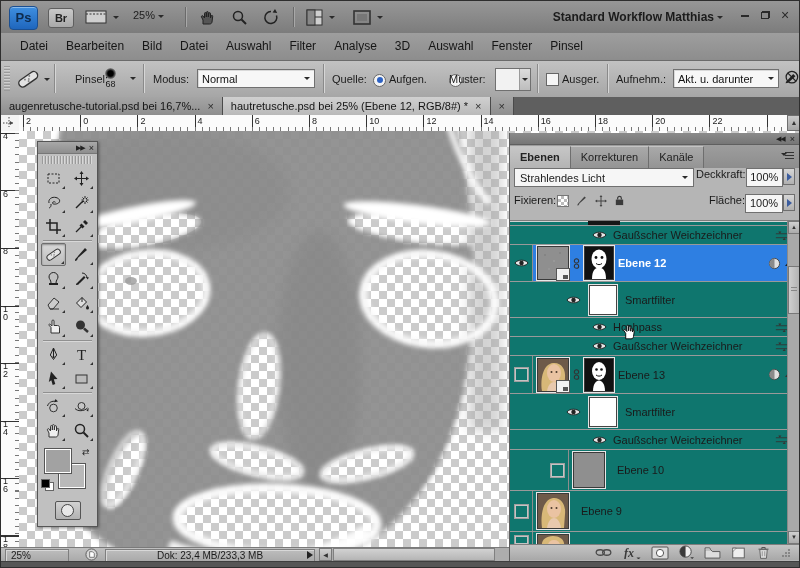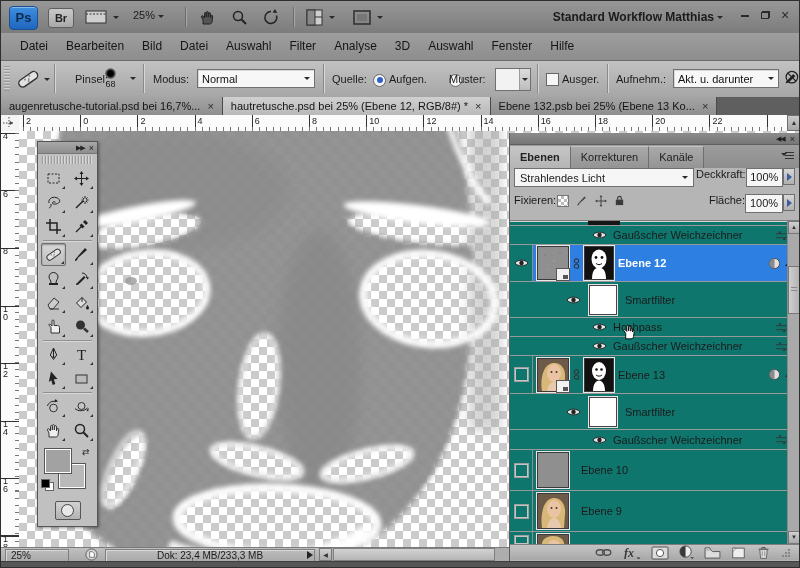--- a/index.html
+++ b/index.html
@@ -224,21 +224,21 @@
       <span class="menu-item">Datei</span>
       <span class="menu-item">Bearbeiten</span>
       <span class="menu-item">Bild</span>
       <span class="menu-item">Datei</span>
       <span class="menu-item">Auswahl</span>
       <span class="menu-item">Filter</span>
       <span class="menu-item">Analyse</span>
       <span class="menu-item">3D</span>
       <span class="menu-item">Auswahl</span>
       <span class="menu-item">Fenster</span>
-      <span class="menu-item">Hilfe</span>
+      <span class="menu-item">Pinsel</span>
     </div>
 
   <div id="optionsbar" class="abs">
     <div class="ob-grip abs"></div>
     <div class="abs" style="left:14px;top:6px;display:flex;align-items:center;">
       <svg width="26" height="24" viewBox="0 0 17 17">
           <g transform="rotate(-35 8.5 8.5)">
             <rect x="1" y="6" width="15" height="5.5" rx="2.7" fill="#e2e2e2" stroke="#333"></rect>
             <circle cx="6.5" cy="7.6" r=".7" fill="#888"></circle>
             <circle cx="9" cy="8.8" r=".7" fill="#888"></circle>
@@ -294,21 +294,20 @@
   <div id="tabbar" class="abs">
       <div class="doctab">
         <span>augenretusche-tutorial.psd bei 16,7%...</span>
         <span class="tab-close">×</span>
       </div>
       <div class="doctab active">
         <span>hautretusche.psd bei 25% (Ebene 12, RGB/8#) *</span>
         <span class="tab-close">×</span>
       </div>
       <div class="doctab">
-        <span>Ebene 132.psb bei 25% (Ebene 13 Ko...</span>
         <span class="tab-close">×</span>
       </div>
     </div>
 
   <div id="ruler-corner" class="abs">
     <svg width="18" height="16" viewBox="0 0 18 16">
         <path d="M2 8h10M8 2v10" stroke="#444" stroke-dasharray="1.5 1.5"></path>
         <path d="M12 8l-3-2v4z" fill="#444"></path>
       </svg>
   </div>
@@ -776,21 +775,21 @@
           </span>
         <span class="ftext">Gaußscher Weichzeichner</span>
         <span class="fblend">
             <svg width="14" height="11" viewBox="0 0 16 12">
               <path d="M1 4h14M1 8.5h14" stroke="#333"></path>
               <path d="M5.5 4L3.7 1.5h3.6zM10.5 8.5l-1.8 2.5h3.6z" fill="#333"></path>
             </svg>
           </span>
       </div>
 
-      <div class="lrow" style="height:41px;">
+      <div class="lrow" style="height:41px;padding-left:36px;">
         <div class="eyecol">
             <span class="eyebox"></span>
           </div>
         <div class="lbody">
           <span class="thumbbox" style="width:30px;height:34px;background:#8f8f8f;"></span>
           <span class="lname" style="margin-left:8px;">Ebene 10</span>
         </div>
       </div>
 
       <div class="lrow" style="height:41px;">

